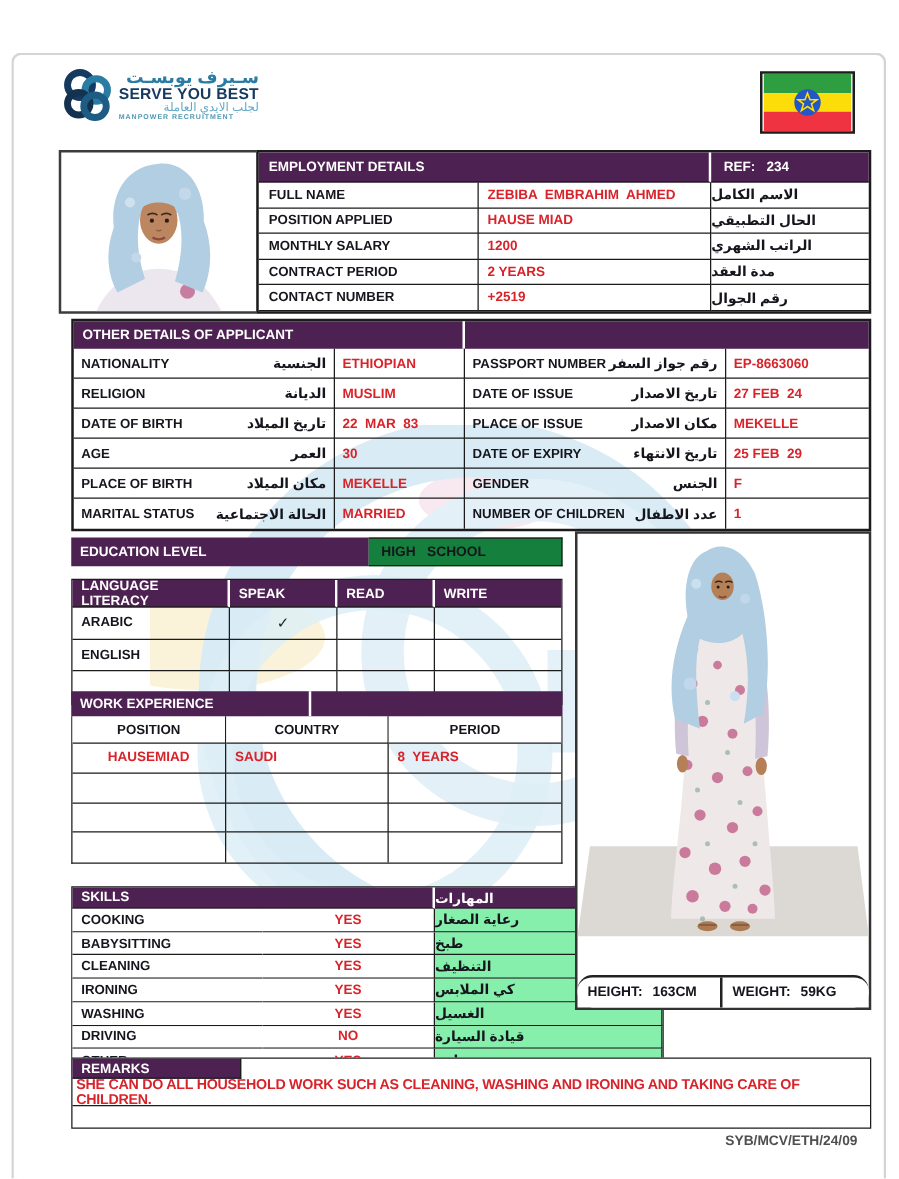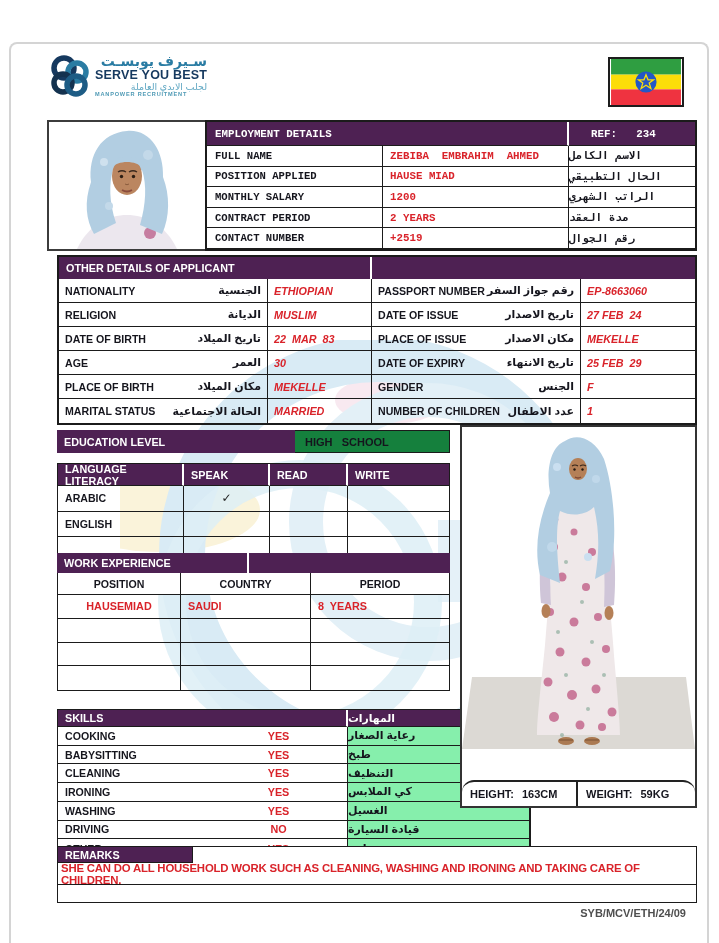--- a/index.html
+++ b/index.html
@@ -37,40 +37,40 @@
   
   .hdr { background:#4e2153; color:#fff; font-weight:bold; font-size:10.8px; }
   .lbl { font-weight:bold; font-size:10.6px; color:#15151d; }
   .val { font-weight:bold; font-size:10.8px; color:#d9232a; white-space:pre; }
   .ar  { font-weight:bold; font-size:11px; color:#15151d; direction:rtl; }
   .cellf { display:flex; align-items:center; }
 
   
   .emp { position:absolute; left:205px; top:120px; width:492px; height:131px;
     display:grid; grid-template-columns:176px 186px 1fr; grid-template-rows:24px repeat(5,1fr);
-    border:2px solid #1b1b1b; background:#fff;font-family:Liberation Mono, monospace; }
+    border:2px solid #1b1b1b; background:#fff; }
   .emp > div { border-bottom:1.5px solid #1b1b1b; }
   .emp .c1 { padding-left:8px; border-right:1.5px solid #1b1b1b; }
   .emp .c2 { padding-left:7px; border-right:1.5px solid #1b1b1b; }
   .emp .c3 { justify-content:flex-end; padding-right:7px; }
   .emp .eh1 { grid-column:1/3; padding-left:8px; border-right:2px solid #fff; }
-  .emp .eh2 { padding-left:22px; white-space:pre; }
+  .emp .eh2 { padding-left:10px; white-space:pre; }
 
   
   .od { position:absolute; left:57px; top:255px; width:640px; height:170px;
     border:2px solid #1b1b1b; background:transparent; display:flex; flex-direction:column; }
   .od-head { height:22px; display:flex; }
   .od-head .p1 { width:313px; border-right:2px solid #fff; display:flex; align-items:center; padding-left:7px; }
   .od-head .p2 { flex:1; }
   .od-body { flex:1; display:grid; grid-template-columns:209px 104px 209px 1fr; grid-template-rows:repeat(6,1fr); }
   .od-body > div { border-bottom:1.5px solid #1b1b1b; border-right:1.5px solid #1b1b1b; }
   .od-body > div:nth-child(4n) { border-right:none; }
   .od-body > div:nth-last-child(-n+4) { border-bottom:none; }
   .od-lc { display:flex; align-items:center; justify-content:space-between; padding:0 6px 0 6px; }
-  .od-vc { display:flex; align-items:center; padding-left:6px;font-style:italic; }
+  .od-vc { display:flex; align-items:center; padding-left:6px; }
 
   
   .edu { position:absolute; left:57px; top:430px; width:393px; height:23px; display:flex; }
   .edu-t { width:238px; display:flex; align-items:center; padding-left:7px; }
   .edu-v { flex:1; border:1.5px solid #1b1b1b; border-left:none; display:flex; align-items:center;
     padding-left:10px; font-weight:bold; font-size:11px; color:#15151d; white-space:pre; background:#15803d; }
 
   
   .lang { position:absolute; left:57px; top:463px; width:393px; height:101px;
     display:grid; grid-template-columns:126px 86px 78px 1fr; grid-template-rows:22px repeat(3,1fr);

